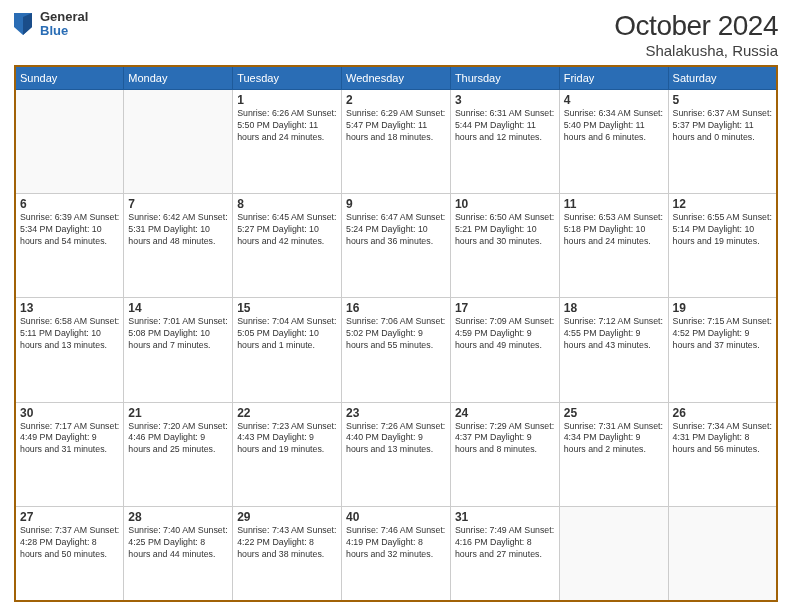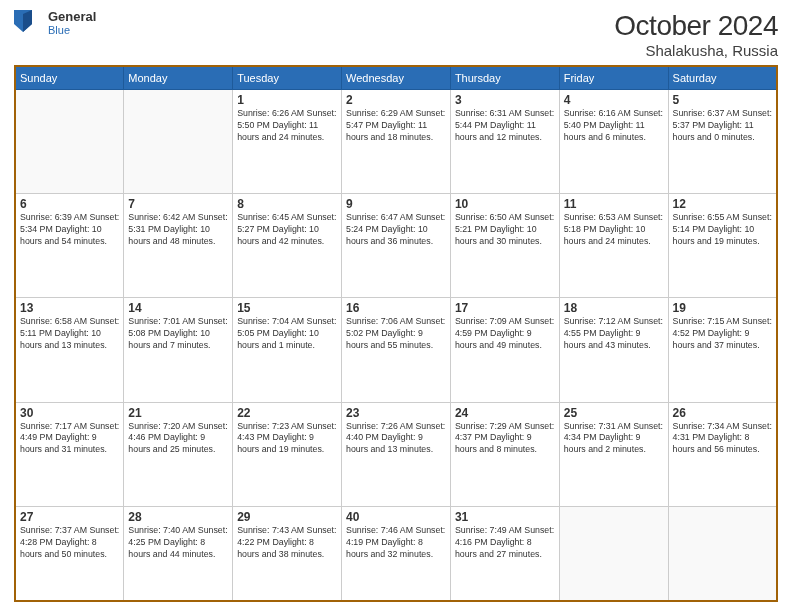--- a/index.html
+++ b/index.html
@@ -18,35 +18,36 @@
       flex-direction: column;
     }
     .header {
       display: flex;
       justify-content: space-between;
       align-items: flex-start;
       margin-bottom: 6px;
     }
     .logo {
       display: flex;
-      gap: 16px;
+      align-items: center;
+      gap: 8px;
     }
     .logo-text {
       display: flex;
       flex-direction: column;
       line-height: 1.1;
     }
     .logo-general {
       font-size: 13px;
       font-weight: bold;
       color: #333;
     }
     .logo-blue {
-      font-size: 11px;
-      font-weight: normal;
+      font-size: 13px;
+      font-weight: bold;
       color: #2a6db5;
     }
     .logo-icon {
       width: 18px;
       height: 22px;
     }
     .title-section {
       text-align: right;
     }
     .title-month {
@@ -153,21 +154,21 @@
           </td>
           <td>
             <div class="day-num">3</div>
             <div class="day-detail">Sunrise: 6:31 AM
 Sunset: 5:44 PM
 Daylight: 11 hours
 and 12 minutes.</div>
           </td>
           <td>
             <div class="day-num">4</div>
-            <div class="day-detail">Sunrise: 6:16 AM
+            <div class="day-detail">Sunrise: 6:34 AM
 Sunset: 5:40 PM
 Daylight: 11 hours
 and 6 minutes.</div>
           </td>
           <td>
             <div class="day-num">5</div>
             <div class="day-detail">Sunrise: 6:37 AM
 Sunset: 5:37 PM
 Daylight: 11 hours
 and 0 minutes.</div>

